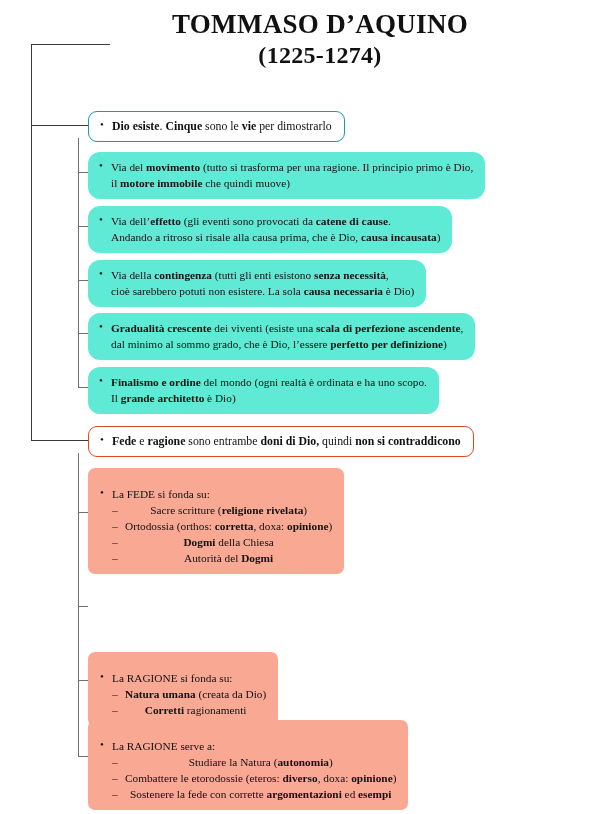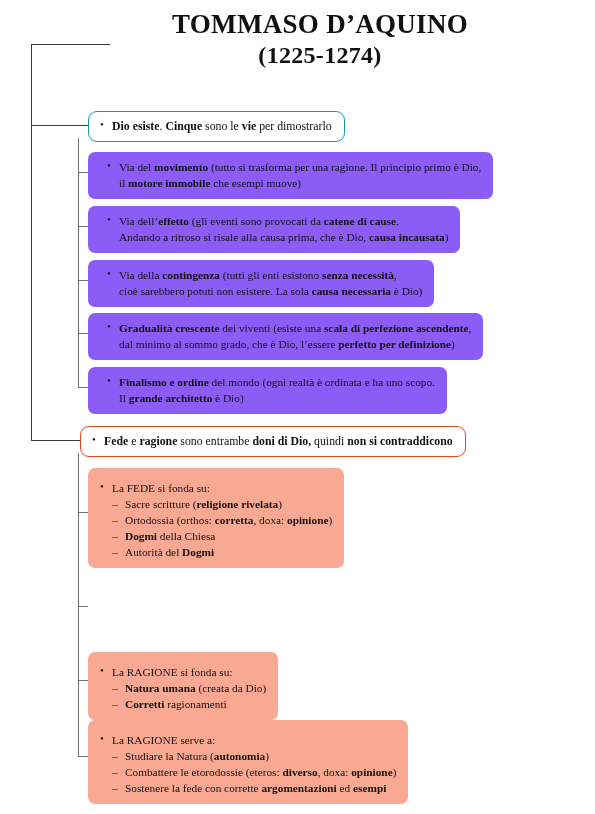--- a/index.html
+++ b/index.html
@@ -65,28 +65,28 @@
   .node.root-red {
     background: #ffffff;
     border: 1.6px solid #df4a21;
     border-radius: 9px;
     padding: 6px 12px 6px 10px;
     font-size: 11.8px;
   }
 
   
   .node.leaf-blue {
-    background: #8b5cf6;
-    border-radius: 7px;
-    padding: 7px 12px 8px 18px;
+    background: #5eead4;
+    border-radius: 12px;
+    padding: 7px 12px 8px 10px;
   }
   .node.leaf-red {
     background: #f9a893;
     border-radius: 7px;
-    padding: 12px 12px 8px 11px;
+    padding: 18px 12px 8px 11px;
   }
 
   
   .bullet-row {
     display: block;
     position: relative;
     padding-left: 13px;
     white-space: nowrap;
   }
   .bullet-row::before {
@@ -99,20 +99,21 @@
   .plain-row {
     display: block;
     padding-left: 13px;
     white-space: nowrap;
   }
   .dash-row {
     display: block;
     position: relative;
     padding-left: 26px;
     white-space: nowrap;
+    text-align: center;
   }
   .dash-row::before {
     content: "\2013";
     position: absolute;
     left: 13px;
     top: 0;
   }
   b { font-weight: bold; }
 </style>
 </head>
@@ -126,21 +127,21 @@
     <div class="line vline" style="left: 31px; top: 44px; height: 396px;"></div>
     <div class="line hline" style="left: 31px; top: 44px; width: 79px;"></div>
     <div class="line hline" style="left: 31px; top: 124.5px; width: 57px;"></div>
     <div class="node root-blue" style="left: 88px; top: 111px;">
       <span class="bullet-row"><b>Dio esiste</b><span>. </span><b>Cinque</b><span> sono le </span><b>vie</b><span> per dimostrarlo</span></span>
     </div>
     <div class="line vline sub" style="left: 78px; top: 138px; height: 249px;"></div>
     <div class="line hline sub" style="left: 78px; top: 172px; width: 10px;"></div>
     <div class="node leaf-blue" style="left: 88px; top: 152px;">
       <span class="bullet-row"><span>Via del </span><b>movimento</b><span> (tutto si trasforma per una ragione. Il principio primo è Dio,</span></span>
-      <span class="plain-row"><span>il </span><b>motore immobile</b><span> che esempi muove)</span></span>
+      <span class="plain-row"><span>il </span><b>motore immobile</b><span> che quindi muove)</span></span>
     </div>
     <div class="line hline sub" style="left: 78px; top: 226px; width: 10px;"></div>
     <div class="node leaf-blue" style="left: 88px; top: 206px;">
       <span class="bullet-row"><span>Via dell’</span><b>effetto</b><span> (gli eventi sono provocati da </span><b>catene di cause</b><span>.</span></span>
       <span class="plain-row"><span>Andando a ritroso si risale alla causa prima, che è Dio, </span><b>causa incausata</b><span>)</span></span>
     </div>
     <div class="line hline sub" style="left: 78px; top: 280px; width: 10px;"></div>
     <div class="node leaf-blue" style="left: 88px; top: 260px;">
       <span class="bullet-row"><span>Via della </span><b>contingenza</b><span> (tutti gli enti esistono </span><b>senza necessità</b><span>,</span></span>
       <span class="plain-row"><span>cioè sarebbero potuti non esistere. La sola </span><b>causa necessaria</b><span> è Dio)</span></span>
@@ -149,21 +150,21 @@
     <div class="node leaf-blue" style="left: 88px; top: 313px;">
       <span class="bullet-row"><b>Gradualità crescente</b><span> dei viventi (esiste una </span><b>scala di perfezione ascendente</b><span>,</span></span>
       <span class="plain-row"><span>dal minimo al sommo grado, che è Dio, l’essere </span><b>perfetto per definizione</b><span>)</span></span>
     </div>
     <div class="line hline sub" style="left: 78px; top: 387px; width: 10px;"></div>
     <div class="node leaf-blue" style="left: 88px; top: 367px;">
       <span class="bullet-row"><b>Finalismo e ordine</b><span> del mondo (ogni realtà è ordinata e ha uno scopo.</span></span>
       <span class="plain-row"><span>Il </span><b>grande architetto</b><span> è Dio)</span></span>
     </div>
     <div class="line hline" style="left: 31px; top: 439.5px; width: 57px;"></div>
-    <div class="node root-red" style="left: 80px; top: 426px; text-align: center;">
+    <div class="node root-red" style="left: 88px; top: 426px; text-align: center;">
       <span class="bullet-row"><b>Fede</b><span> e </span><b>ragione</b><span> sono entrambe </span><b>doni di Dio,</b><span> quindi </span><b>non si contraddicono</b></span>
     </div>
     <div class="line vline sub" style="left: 78px; top: 453px; height: 303px;"></div>
     <div class="line hline sub" style="left: 78px; top: 512px; width: 10px;"></div>
     <div class="node leaf-red" style="left: 88px; top: 468px;">
       <span class="bullet-row"><span>La FEDE si fonda su:</span></span>
       <span class="dash-row"><span>Sacre scritture (</span><b>religione rivelata</b><span>)</span></span>
       <span class="dash-row"><span>Ortodossia (orthos: </span><b>corretta</b><span>, doxa: </span><b>opinione</b><span>)</span></span>
       <span class="dash-row"><b>Dogmi</b><span> della Chiesa</span></span>
       <span class="dash-row"><span>Autorità del </span><b>Dogmi</b></span>

